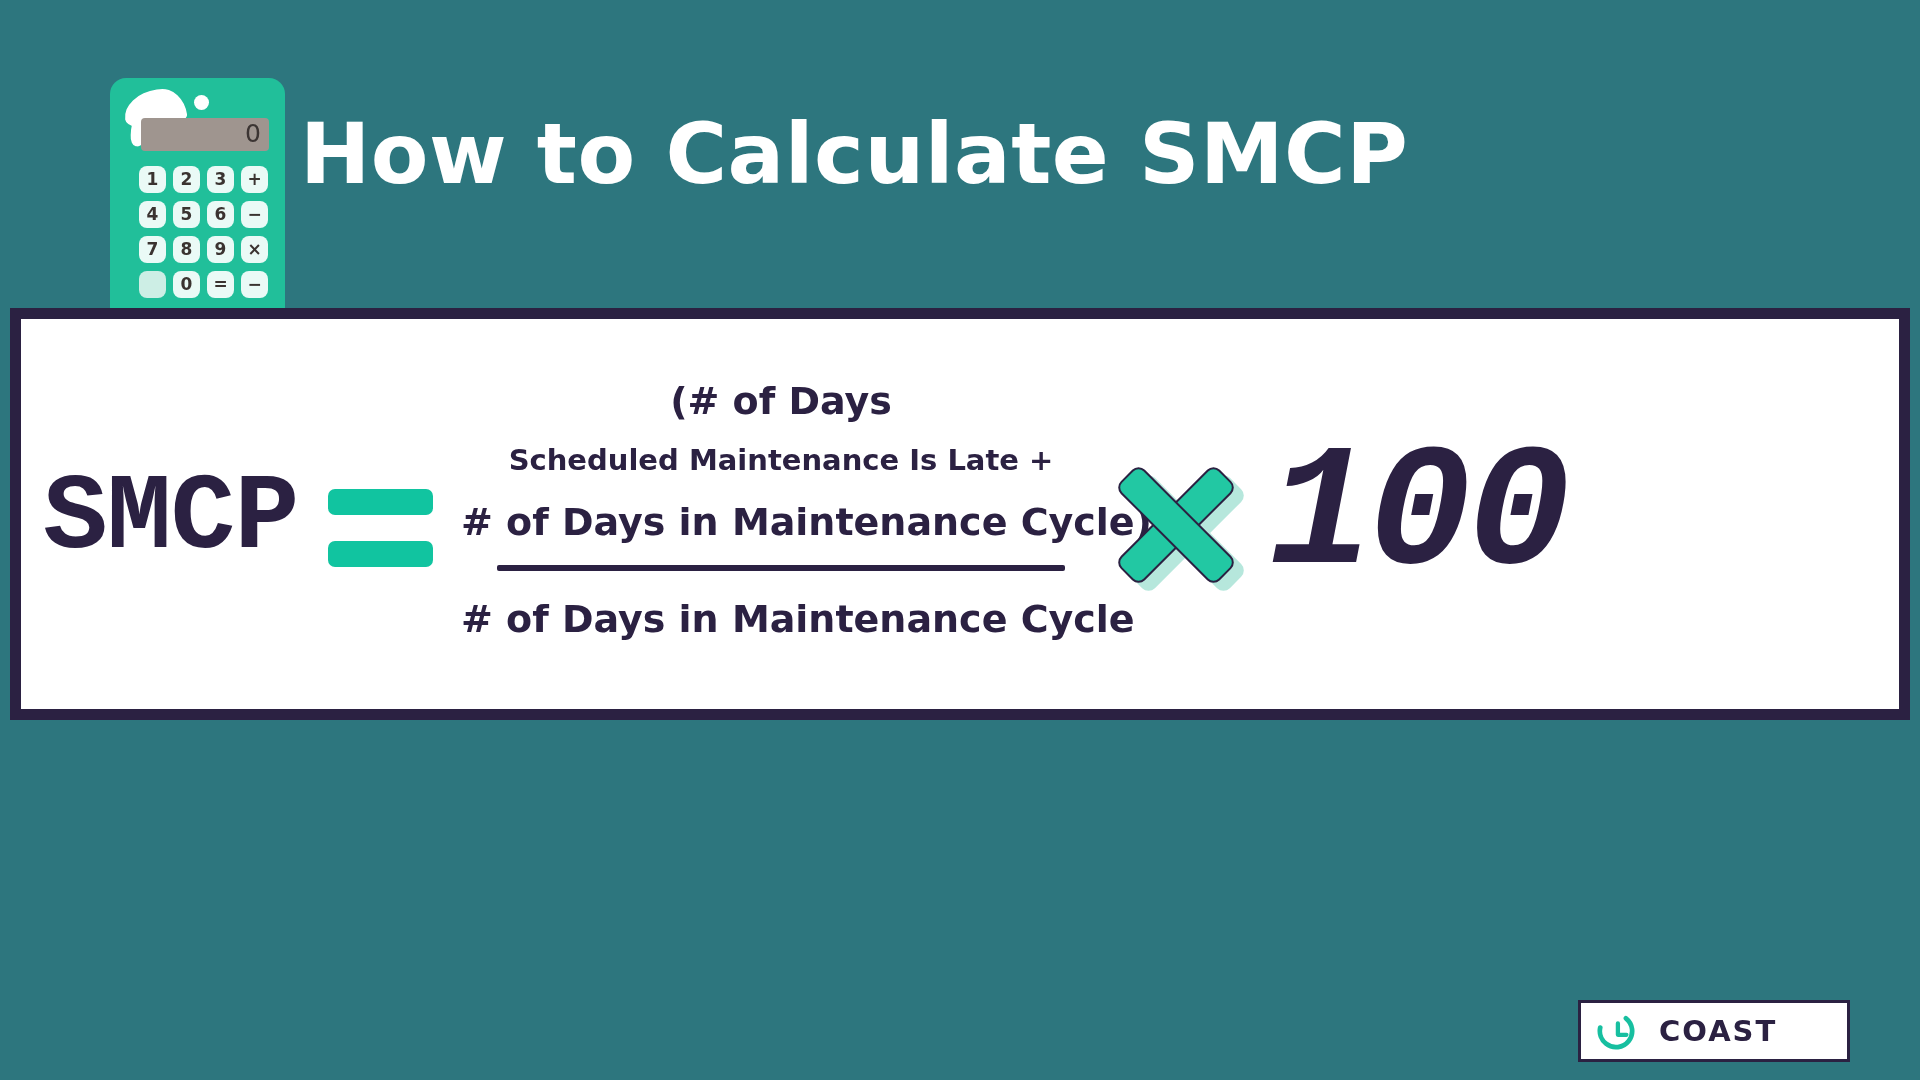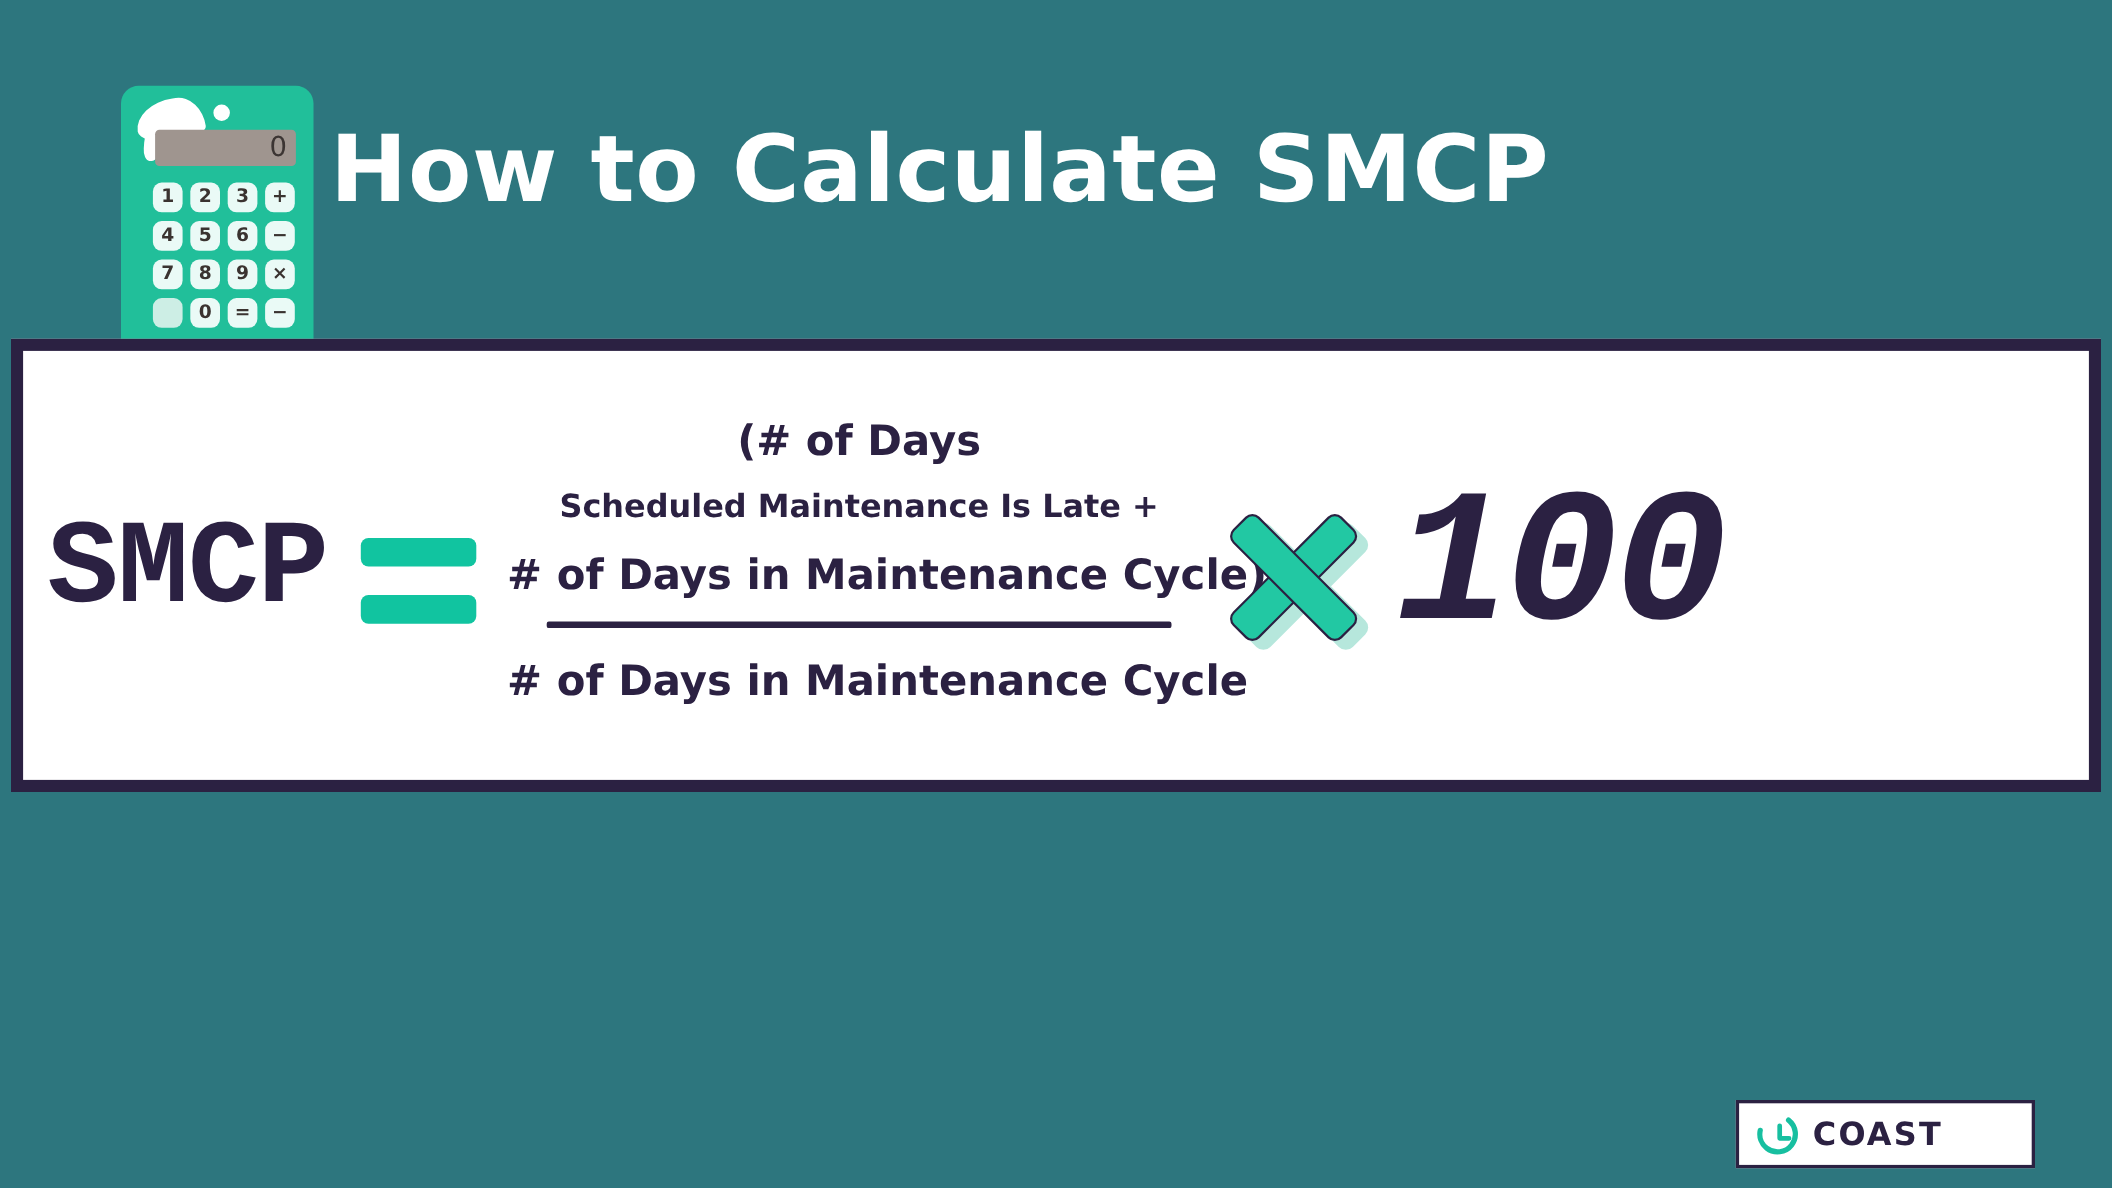--- a/index.html
+++ b/index.html
@@ -205,21 +205,21 @@
   
   #coast-logo {
     position: absolute;
     left: 1578px; top: 1000px;
     width: 272px; height: 62px;
     background: #ffffff;
     border: 3px solid #2b2142;
     display: flex;
     align-items: center;
     padding-left: 16px;
-    gap: 13px;
+    gap: 24px;
   }
   #coast-mark {
     width: 38px; height: 38px;
     flex: 0 0 38px;
   }
   #coast-wordmark {
     color: #2b2142;
     font-size: 29px;
     font-weight: 700;
     letter-spacing: 2px;

